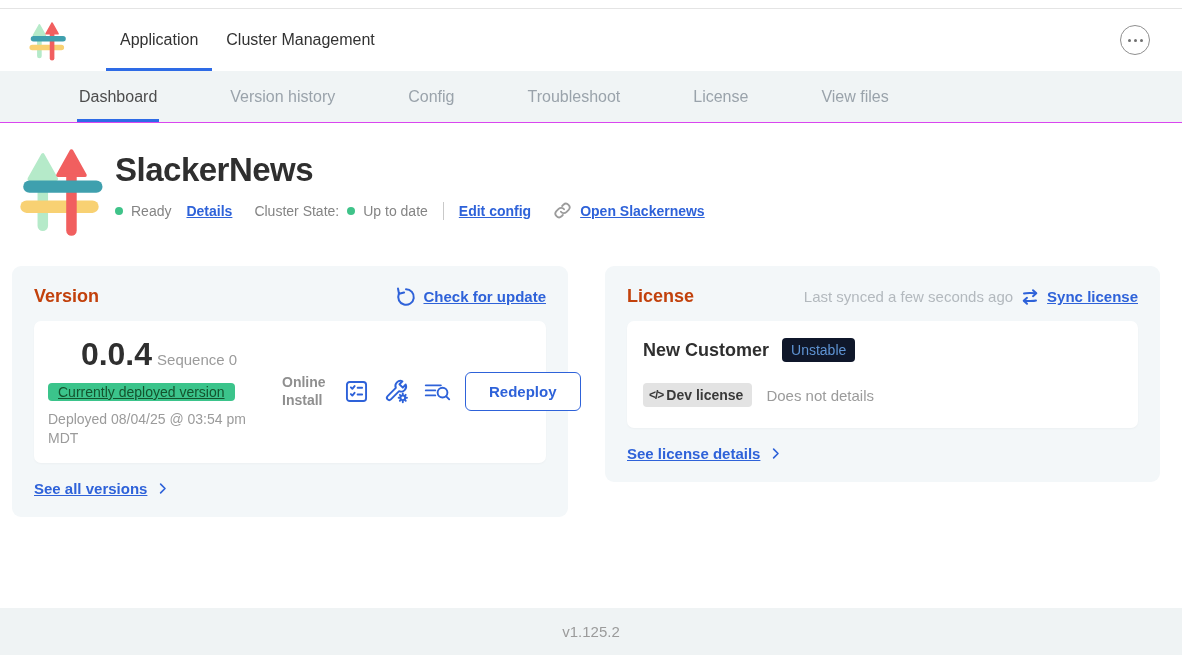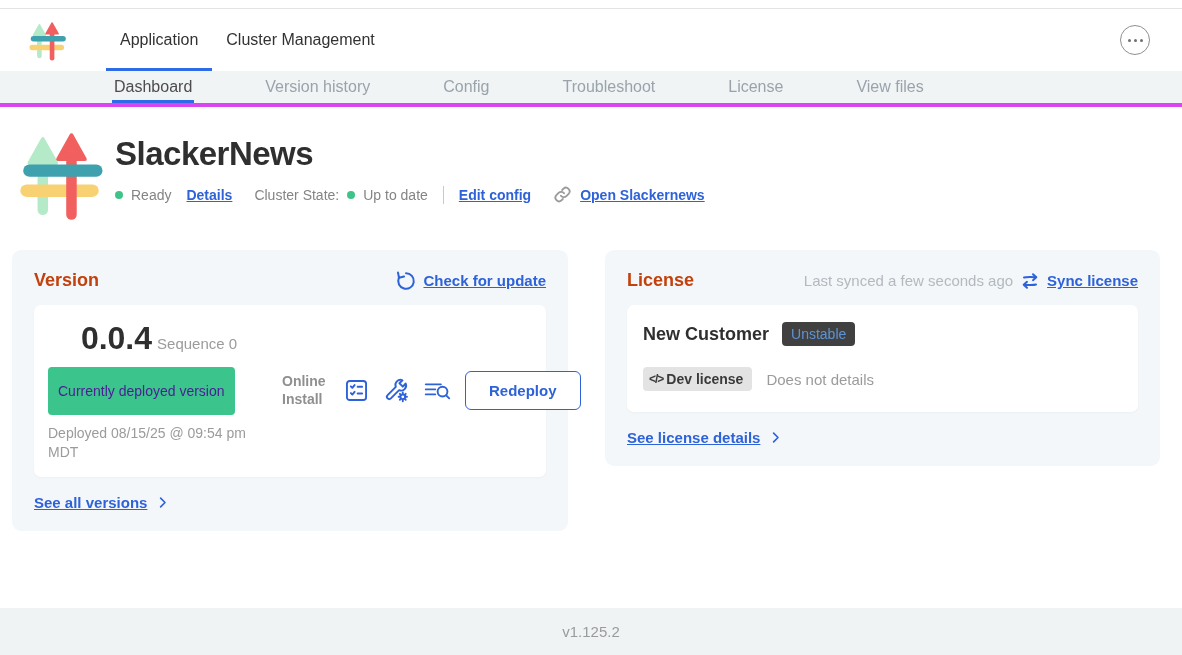--- a/index.html
+++ b/index.html
@@ -18,21 +18,21 @@
   .logo-sm { width:38px; height:44px; align-self:center; }
   .header-tabs { display:flex; margin-left:40px; }
   .header-tab { display:flex; align-items:center; padding:0 14px; font-size:16px; color:#323232; position:relative; cursor:pointer; }
   .header-tab.active::after { content:""; position:absolute; left:0; right:0; bottom:0; height:3px; background:#2e6be6; }
   .header-spacer { flex:1; }
   .kebab-btn { width:30px; height:30px; border:1px solid #8f8f8f; border-radius:50%; align-self:center;
                display:flex; align-items:center; justify-content:center; gap:3px; cursor:pointer; background:#fff; }
   .kebab-btn i { width:3px; height:3px; border-radius:50%; background:#6f6f6f; display:block; }
 
   
-  .subnav { height:36px; flex:none; background:#f0f4f5; border-bottom:4px solid #d946ef; display:flex; padding-left:114px; }
+  .subnav { height:52px; flex:none; background:#f0f4f5; border-bottom:1px solid #d946ef; display:flex; padding-left:79px; }
   .subnav-tab { display:flex; align-items:center; margin-right:73px; font-size:16px; color:#9aa3ab; position:relative; cursor:pointer; }
   .subnav-tab.active { color:#4c4c4c; }
   .subnav-tab.active::after { content:""; position:absolute; left:-2px; right:-2px; bottom:0; height:3px; background:#2e6be6; }
 
   
   .main { flex:1; background:#fff; padding:20px 22px 0 17px; }
   .app-head { display:flex; }
   .logo-lg { width:86px; height:93px; flex:none; }
   .app-head-text { margin-left:12px; padding-top:8px; }
   .app-title { font-size:33px; font-weight:800; color:#2f2f2f; letter-spacing:-0.5px; }
@@ -51,34 +51,34 @@
   .card-title { font-size:18px; font-weight:700; color:#c2410c; }
   .card-head .spacer { flex:1; }
   .iconlink { display:flex; align-items:center; gap:7px; font-size:15px; }
   .iconlink svg { color:#2e62d9; }
   .inner-card { background:#fff; border-radius:7px; margin-top:14px; padding:15px 12px 15px 14px; box-shadow:0 1px 2px rgba(0,0,0,0.03); }
   .version-row { display:flex; align-items:center; }
   .version-info { width:222px; flex:none; }
   .vnum-row { display:flex; align-items:baseline; gap:5px;justify-content:center; }
   .vnum { font-size:32px; font-weight:800; color:#2f2f2f; }
   .vseq { font-size:15px; color:#9b9b9b; }
-  .badge-green { display:inline-block; margin-top:10px; background:#3bc48b; color:#4c1d95; font-size:14px; padding:16px 10px; border-radius:4px; }
+  .badge-green { display:inline-block; margin-top:10px; background:#3bc48b; color:#14532d; font-size:14px; padding:1px 10px; border-radius:4px;text-decoration:underline; }
   .deployed { margin-top:9px; font-size:14px; color:#9b9b9b; width:215px; line-height:1.35; }
   .version-actions { display:flex; align-items:center; gap:13px; margin-left:12px; }
   .install-type { font-size:14px; font-weight:700; color:#8f8f8f; width:48px; line-height:1.25; }
   .vicon { color:#2e62d9; display:flex; cursor:pointer; }
   .btn-outline { background:#fff; border:1.5px solid #2e62d9; color:#2e62d9; font-weight:700; font-size:15px;
                  padding:10px 23px; border-radius:6px; cursor:pointer; font-family:inherit; }
   .card-footer-link { display:flex; align-items:center; gap:8px; margin-top:17px; font-size:15px; }
   .chev { color:#2e62d9; display:flex; }
 
   .synced-text { font-size:15px; color:#b3b9be; margin-right:7px; }
   .cust-row { display:flex; align-items:center; gap:13px; }
   .cust-name { font-size:18px; font-weight:700; color:#2f2f2f; }
-  .badge-channel { background:#404040; color:#5e93d3; font-size:14px; padding:4px 9px; border-radius:4px; }
+  .badge-channel { background:#0f172a; color:#5e93d3; font-size:14px; padding:4px 9px; border-radius:4px; }
   .license-meta { display:flex; align-items:center; gap:14px; margin-top:21px; }
   .badge-dev { background:#e3e3e3; color:#3a3a3a; font-size:14px; font-weight:600; padding:4px 9px 4px 6px; border-radius:4px; display:flex; align-items:center; gap:3px; }
   .code-glyph { font-size:12px; font-weight:700; letter-spacing:-1px; }
   .expiry { font-size:15px; color:#9b9b9b; }
   .license-inner { padding:17px 18px 21px 16px; }
 
   
   .footer { height:47px; flex:none; background:#eff3f4; display:flex; align-items:center; justify-content:center; }
   .footer-text { font-size:15px; color:#9b9b9b; }
 </style>
@@ -198,21 +198,21 @@
         </div>
 
         <div class="inner-card">
           <div class="version-row">
             <div class="version-info">
               <div class="vnum-row">
                 <span class="vnum">0.0.4</span>
                 <span class="vseq">Sequence 0</span>
               </div>
               <span class="badge-green">Currently deployed version</span>
-              <div class="deployed">Deployed 08/15/25 @ 09:54 pm MDT</div>
+              <div class="deployed">Deployed 08/04/25 @ 03:54 pm MDT</div>
             </div>
             <div class="version-actions">
               <span class="install-type">Online Install</span>
               <span class="vicon">
                 <svg width="27" height="27" viewBox="0 0 24 24" fill="none" stroke="currentColor" stroke-width="1.7" stroke-linecap="round" stroke-linejoin="round">
                   <rect x="3.5" y="3.5" width="17" height="17" rx="2.5"></rect>
                   <path d="M7 8.3 l1.3 1.3 2-2.4"></path>
                     <line x1="13" y1="8.7" x2="17" y2="8.7"></line>
                   <path d="M7 14.3 l1.3 1.3 2-2.4"></path>
                     <line x1="13" y1="14.7" x2="17" y2="14.7"></line>

